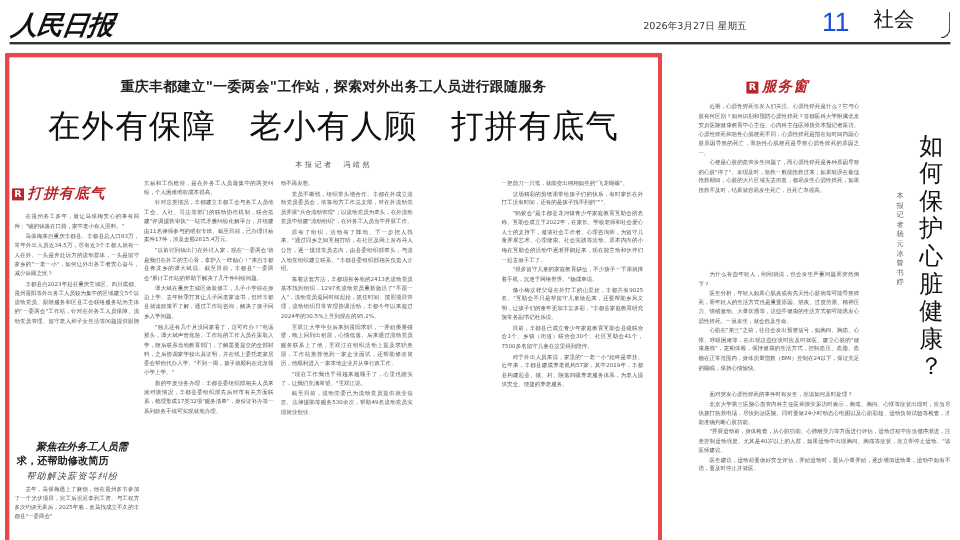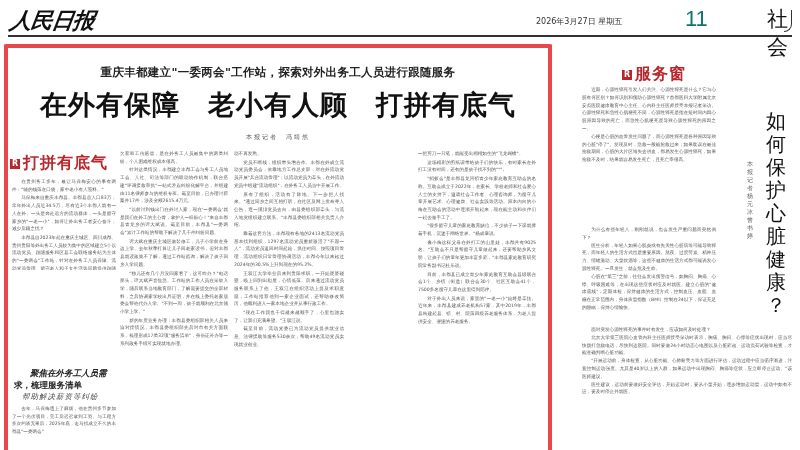--- a/index.html
+++ b/index.html
@@ -2,34 +2,34 @@
 <html><head>
 <meta charset="utf-8">
 <style>
   * { box-sizing: border-box; margin: 0; padding: 0; }
   html, body { width: 800px; height: 450px; overflow: hidden; background: #ffffff; }
   body { position: relative; font-family: "DejaVu Sans", sans-serif; color: #222; }
 
   .masthead { position: absolute; left: 0; top: 0; width: 800px; height: 40px; }
   .logo { position: absolute; left: 10px; top: 6px; font-family: "DejaVu Serif", serif; font-style: italic; font-weight: bold; font-size: 22px; color: #111; letter-spacing: -1px; transform: skewX(-8deg); }
   .date { position: absolute; left: 536px; top: 16px; font-size: 8px; color: #333; }
-  .page-no { position: absolute; left: 685px; top: 6px; font-family: "Liberation Sans", sans-serif; font-size: 22px; color: #0f766e; }
-  .section { position: absolute; left: 728px; top: 5px; font-family: "DejaVu Sans", sans-serif; font-size: 21px; color: #111; margin-left: 39px; }
+  .page-no { position: absolute; left: 685px; top: 6px; font-family: "Liberation Sans", sans-serif; font-size: 22px; color: #1d4ed8; }
+  .section { position: absolute; left: 728px; top: 5px; font-family: "DejaVu Sans", sans-serif; font-size: 17px; color: #111; }
   .section-bracket { position: absolute; left: 784px; top: 10px; width: 8px; height: 22px; border-right: 1.5px solid #333; border-bottom: 1.5px solid #333; border-bottom-right-radius: 8px; }
   .rule { position: absolute; left: 8px; top: 35px; width: 784px; height: 2px; background: #333; }
 
   .highlight { position: absolute; left: 4px; top: 44px; width: 548px; height: 420px; border: 4px solid #e8474c; border-bottom: none; border-radius: 2px; }
 
   .kicker { position: absolute; left: 0; top: 65px; width: 556px; text-align: center; font-family: "DejaVu Serif", serif; font-weight: bold; font-size: 11.5px; color: #222; letter-spacing: 0.3px; }
-  .headline { position: absolute; left: 0; top: 87px; width: 556px; text-align: center; font-family: "DejaVu Sans", sans-serif; font-weight: bold; font-size: 27px; color: #111; letter-spacing: 1px; word-spacing: 22px; }
+  .headline { position: absolute; left: 0; top: 87px; width: 556px; text-align: center; font-family: "DejaVu Sans", sans-serif; font-weight: normal; font-size: 27px; color: #111; letter-spacing: 1px; word-spacing: 22px; }
   .byline { position: absolute; left: 0; top: 133px; width: 556px; text-align: center; font-size: 6px; color: #555; letter-spacing: 2px; }
 
   .subhead-tag { position: absolute; left: 10px; top: 153px; display: flex; align-items: center; }
   .r-box { display: inline-block; width: 10px; height: 10px; background: #b8272c; color: #fff; font-size: 8px; font-weight: bold; line-height: 10px; text-align: center; margin-right: 3px; }
-  .tag-label { font-family: "DejaVu Sans", sans-serif; font-weight: bold; font-size: 16px; color: #b8272c; letter-spacing: 1px; }
+  .tag-label { font-family: "DejaVu Sans", sans-serif; font-weight: bold; font-size: 12px; color: #b8272c; letter-spacing: 1px; font-style: italic; }
 
   .col { position: absolute; font-size: 4.6px; line-height: 7.7px; color: #555; text-align: justify; overflow: hidden; }
   .col p { text-indent: 2em; margin-bottom: 1px; }
   .col p.noindent { text-indent: 0; }
   .c1 { left: 12px; top: 178px; width: 104px; height: 92px; }
   .c1b { left: 12px; top: 405px; width: 104px; height: 45px; }
   .c2 { left: 120px; top: 150px; width: 108px; height: 300px; }
   .c3 { left: 234px; top: 150px; width: 110px; height: 300px; }
   .c5 { left: 418px; top: 150px; width: 118px; height: 300px; }
 
@@ -73,21 +73,21 @@
 </div>
 
 <div class="col c1">
   <p>在贵州务工多年，最让马保梅安心的事有两件："辅的钱落在口袋，家中老小有人照料。"</p>
   <p>马保梅来自重庆丰都县。丰都县总人口83万，常年外出人员近34.5万，尽有近3个丰都人就有一人在外。一头是奔赴远方的流动群体，一头是留守家乡的"一老一小"，如何让外出务工者安心奋斗，减少后顾之忧？</p>
   <p>丰都县自2023年起在重庆主城区、四川成都、贵州贵阳等外出务工人员较为集中的区域建立5个以流动党员、跟随服务和区县工会联络服务站为主体的"一委两会"工作站，针对在外务工人员保障、流动党员管理、留守老人和子女生活等问题提供跟随服务。目前已明确流动党员2413名，服务所有商会会员389名，覆盖外出务工14.5万人。</p>
 </div>
 
 <div class="subhead2">
   <div class="l1">聚焦在外务工人员需</div>
-  <div>求，梳理服务清单</div>
+  <div>求，还帮助修改简历</div>
 </div>
 <div class="subhead3">帮助解决薪资等纠纷</div>
 
 <div class="col c1b">
   <p>去年，马保梅遇上了麻烦，他在贵州多节参加了一个光伏项目，完工后迟迟拿到工资。与工程方多次约谈无果后，2025年底，走马找成立不久的丰都县"一委两会"</p>
 </div>
 
 <div class="col c2">
   <p class="noindent">欠薪和工伤赔偿，是在外务工人员最集中的两类纠纷，个人困难维权成本很高。</p>
   <p>针对这类情况，丰都建立丰都工会与务工人员地工会、人社、司法等部门的联动协作机制，联合搭建"评调援救审执"一站式矛盾纠纷化解平台，并组建由11名律师参与的维权专班。截至目前，已办理讨薪案件17件，涉及金额2615.4万元。</p>

